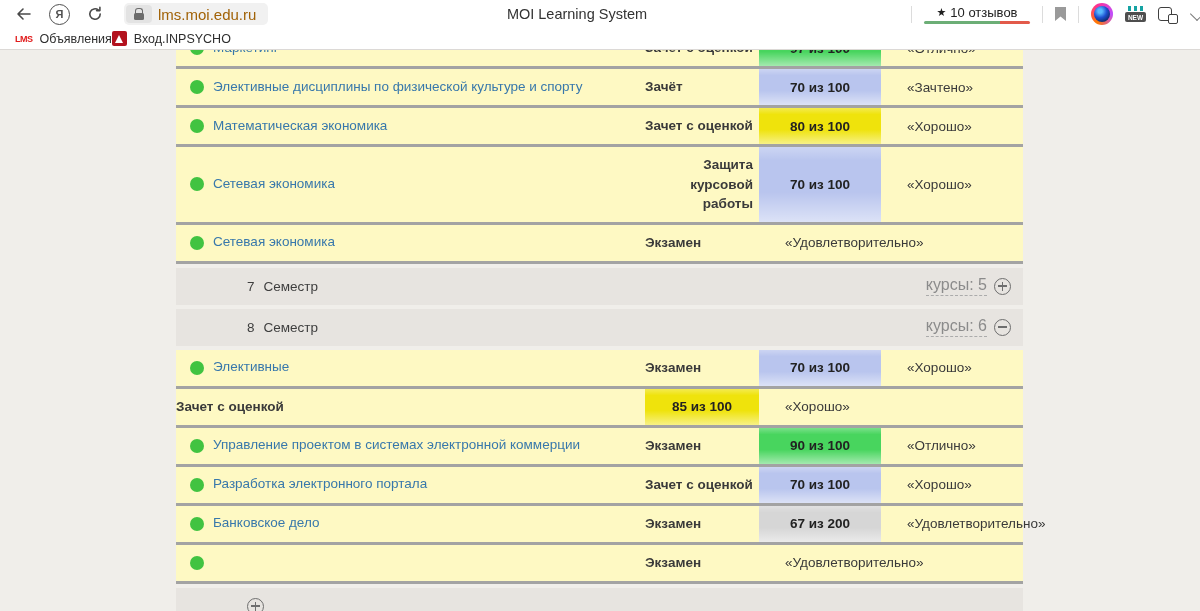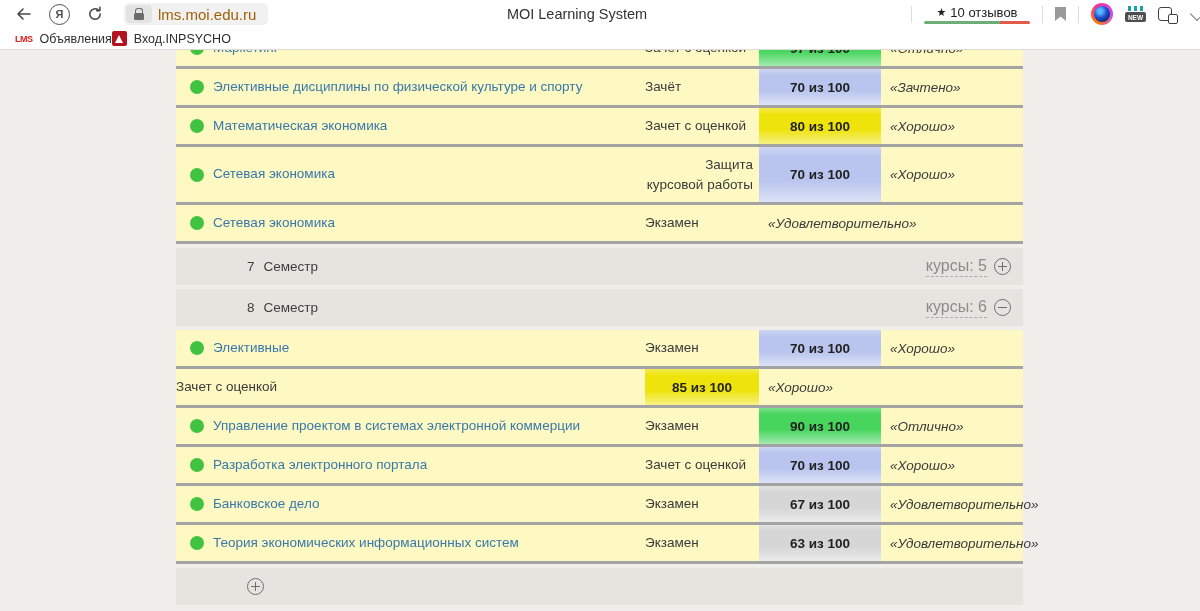--- a/index.html
+++ b/index.html
@@ -61,27 +61,27 @@
   
   .content { position:relative; height:561px; background:#f0eeea; overflow:hidden; }
   .grades-table { position:absolute; left:176px; top:-20px; width:847px; }
 
   .row.course { display:grid; grid-template-columns:469px 114px 122px 1fr;
                 background:#fef9c3; border-bottom:3px solid #a3a3a3; min-height:39px;text-align:right; }
   .cell-name { display:flex; align-items:center; padding:8px 30px 8px 14px; gap:9px; }
   .dot { width:14px; height:14px; border-radius:50%; background:var(--dot); flex-shrink:0; }
   .course-link { color:var(--link); font-size:13.5px; line-height:1.4; text-decoration:none; cursor:pointer; }
   .cell-type { display:flex; align-items:center; font-size:13.5px; color:#3a3a3a;
-               line-height:1.45; padding:8px 6px 8px 0; }
+               line-height:1.45; padding:8px 6px 8px 0;font-weight:bold; }
   .cell-score { display:flex; align-items:center; justify-content:center;
                 background:linear-gradient(to bottom, rgba(255,255,255,.28) 0, rgba(255,255,255,0) 18%,
                            rgba(255,255,255,0) 60%, rgba(255,255,255,.5) 100%), var(--cc); }
   .score-value { font-size:13.5px; font-weight:600; color:#222; }
-  .cell-grade { display:flex; align-items:center; padding-left:9px; font-size:13.5px;
-                color:#3a3a3a; white-space:nowrap;font-style:italic; }
+  .cell-grade { display:flex; align-items:center; padding-left:26px; font-size:13.5px;
+                color:#3a3a3a; white-space:nowrap; }
 
   .row.semester { background:#e7e4e0; min-height:37px; margin:4px 0;
                   display:flex; align-items:center; justify-content:space-between;
                   padding:0 12px 0 71px; }
   .sem-left { display:flex; align-items:baseline; font-size:13.5px; color:#3e3e3e; }
   .sem-num { margin-right:9px; }
   .sem-right { display:flex; align-items:center; gap:7px; }
   .courses-link { font-size:16px; color:#8b8b8b; border-bottom:1px dashed #ababab;
                   padding-bottom:1px; cursor:pointer; }
   .toggle { width:17px; height:17px; border:1.5px solid #6e6e6e; border-radius:50%;
@@ -269,33 +269,29 @@
     </div>
     <div class="cell-grade">«Хорошо»</div>
   </div>
       <div class="row course">
     <div class="cell-name">
       <span class="dot"></span>
       <a class="course-link">Банковское дело</a>
     </div>
     <div class="cell-type">Экзамен</div>
     <div class="cell-score" style="--cc: #d6d6d6;">
-      <span class="score-value">67 из 100</span>
+      <span class="score-value">67 из 200</span>
     </div>
     <div class="cell-grade">«Удовлетворительно»</div>
   </div>
       <div class="row course">
     <div class="cell-name">
       <span class="dot"></span>
-      <a class="course-link">Теория экономических информационных систем</a>
-    </div>
-    <div class="cell-type">Экзамен</div>
-    <div class="cell-score" style="--cc: #d6d6d6;">
-      <span class="score-value">63 из 100</span>
-    </div>
+    </div>
+    <div class="cell-type">Экзамен</div>
     <div class="cell-grade">«Удовлетворительно»</div>
   </div>
       <div class="row semester">
 
     <span class="sem-right">
 
       <span class="toggle plus"></span>
     </span>
   </div>
     </div>

